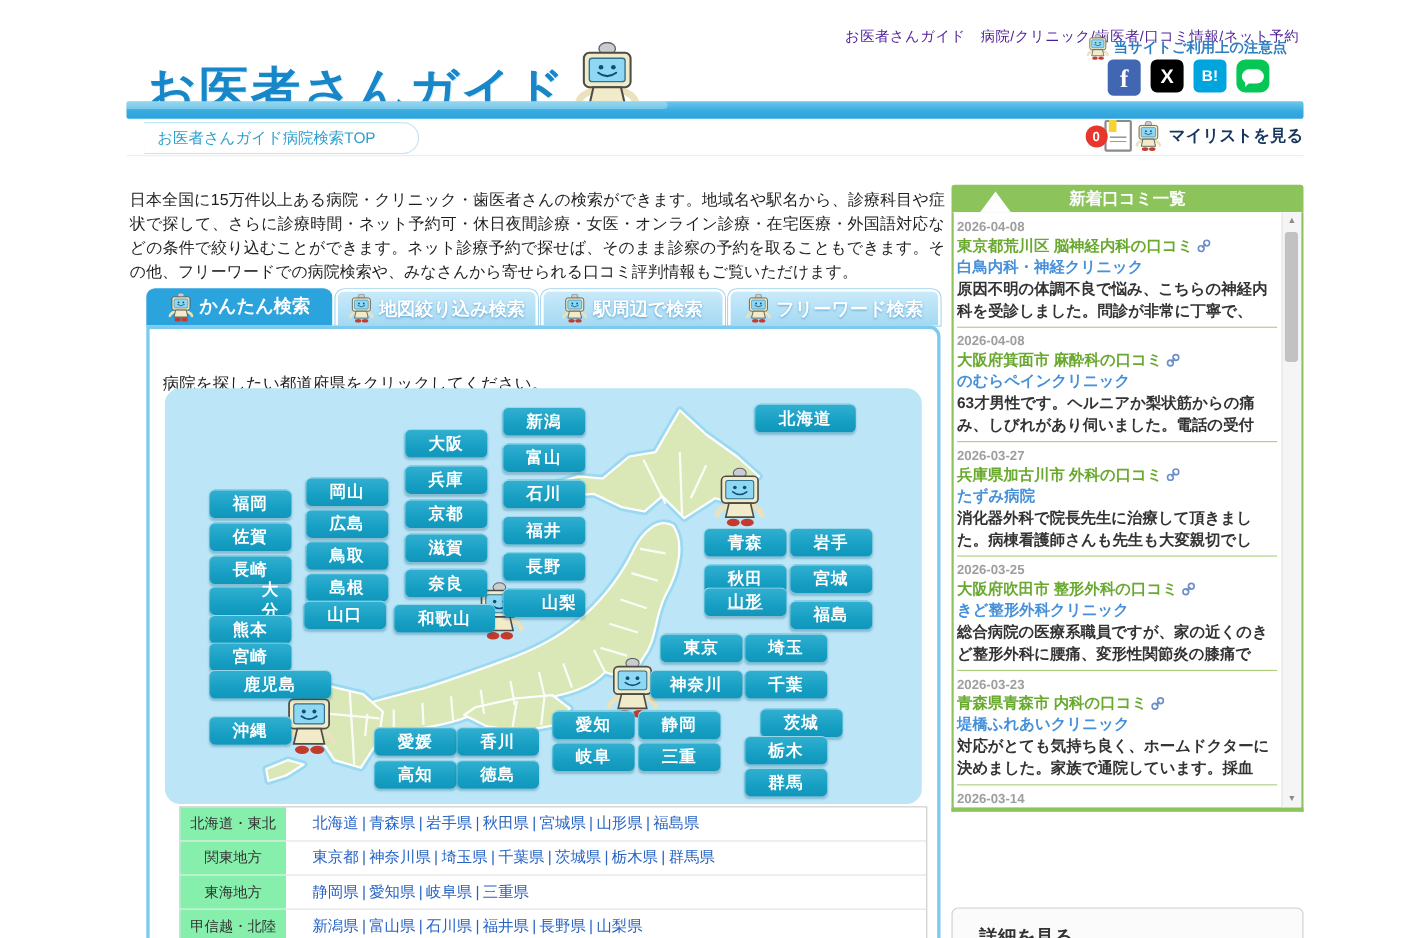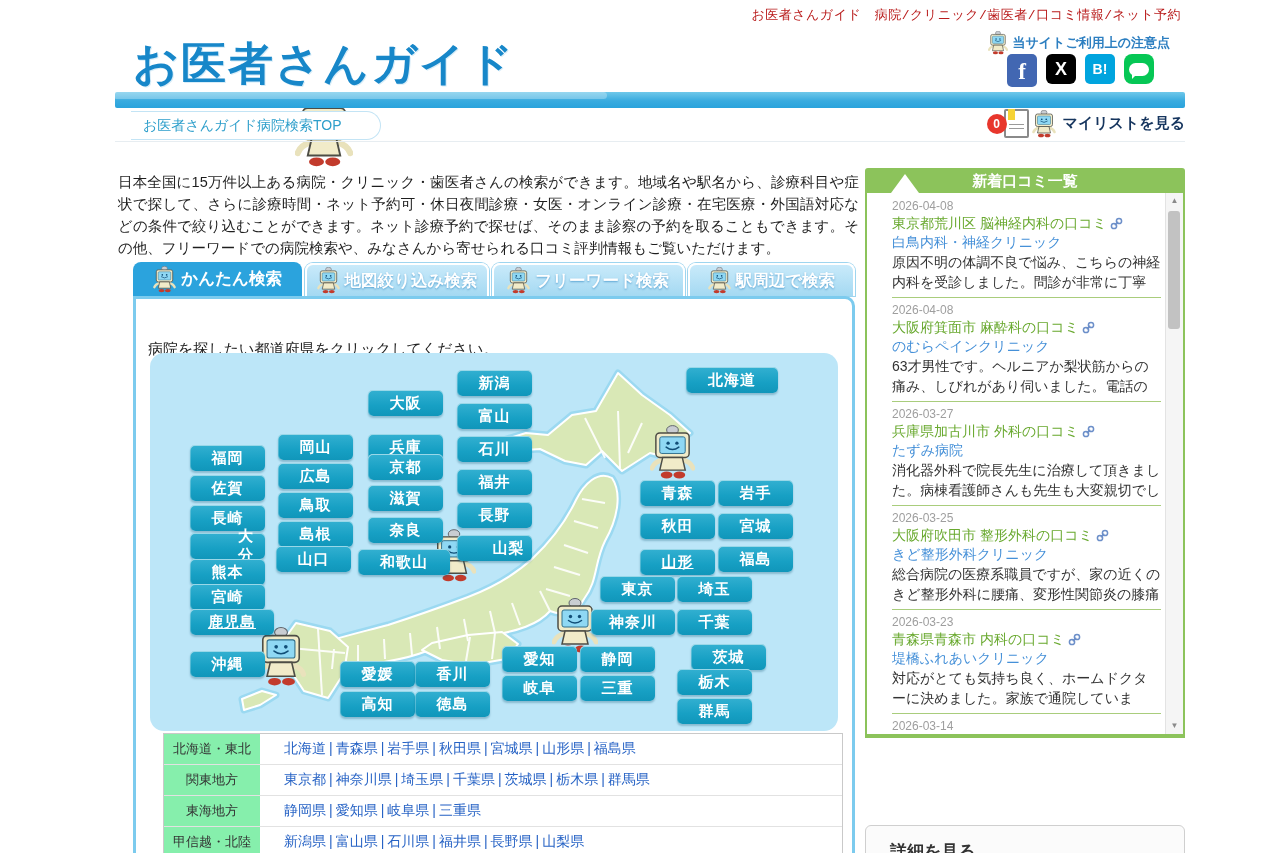--- a/index.html
+++ b/index.html
@@ -1,34 +1,34 @@
 <!DOCTYPE html>
 <html><head>
 <meta charset="utf-8">
 <style>
   html,body{margin:0;padding:0;}
   .page{position:relative;width:1280px;height:853px;background:#fff;overflow:hidden;
         font-family:"Liberation Sans","DejaVu Sans",sans-serif;}
   a{text-decoration:none;cursor:pointer;}
 
   
-  .tagline{position:absolute;top:6px;right:99px;font-size:13px;color:#b91c1c;letter-spacing:.5px;font-family:Liberation Mono, monospace;}
+  .tagline{position:absolute;top:24px;right:99px;font-size:13px;color:#4c1d95;letter-spacing:.5px;}
   .notice-link{position:absolute;top:31px;right:110px;font-size:13px;font-weight:bold;color:#2d7fc1;
                display:flex;align-items:center;gap:4px;}
   .social{position:absolute;top:54px;right:126px;display:flex;gap:9px;}
   .sbtn{width:30px;height:30px;display:flex;align-items:center;justify-content:center;color:#fff;font-weight:bold;}
   .sbtn.fb{background:#4267B2;border-radius:5px;font-family:"Liberation Serif",serif;font-size:23px;padding-top:3px;}
   .sbtn.x{background:#000;border-radius:6px;font-size:18px;font-weight:900;}
   .sbtn.hb{background:#00A4DE;border-radius:5px;font-size:14px;}
   .sbtn.line{background:#06C755;border-radius:8px;position:relative;}
   .line-bubble{width:20px;height:13px;background:#fff;border-radius:7px;position:relative;}
   .line-bubble::after{content:"";position:absolute;left:3px;bottom:-3px;border:3px solid transparent;border-top-color:#fff;border-left-color:#fff;}
 
   
-  .logo{position:absolute;left:133px;top:38px;display:flex;align-items:center;gap:8px;flex-direction:column;}
+  .logo{position:absolute;left:133px;top:38px;display:flex;align-items:flex-end;gap:8px;}
   .logo-text{font-size:45px;font-weight:900;color:#1787C9;letter-spacing:2px;line-height:52px;
              text-shadow:1px 1px 0 #d8edf8;}
   .blue-bar{position:absolute;left:115px;top:92px;width:1070px;height:16px;border-radius:2px;
             background:linear-gradient(180deg,#6fc8ea 0%,#39abdf 55%,#2aa3dc 100%);}
   .blue-bar::before{content:"";position:absolute;left:0;top:0;width:46%;height:7px;background:rgba(255,255,255,.28);border-radius:0 7px 7px 2px;}
 
   
   .crumb-row-line{position:absolute;left:115px;top:141px;width:1070px;height:1px;background:#e7edf1;}
   .breadcrumb{position:absolute;left:131px;top:111px;height:27px;line-height:27px;padding:0 38px 0 12px;
               border:1px solid #c3e4f5;border-left:none;border-radius:0 15px 15px 0;font-size:14px;color:#2e9fcb;background:#fff;}
@@ -81,21 +81,21 @@
   .region-links a + a::before{content:"|";margin:0 3px;color:#2763c5;}
 
   
   .reviews{position:absolute;left:865px;top:168px;width:320px;}
   .reviews-header{position:relative;height:25px;line-height:25px;background:#8cc35b;border-radius:3px 3px 0 0;
                   color:#fff;font-weight:bold;font-size:15px;text-align:center;}
   .reviews-notch{position:absolute;left:26px;bottom:0;width:0;height:0;
                  border-left:14px solid transparent;border-right:14px solid transparent;border-bottom:19px solid #fff;}
   .reviews-body{box-sizing:border-box;height:545px;background:#fff;border:2px solid #8cc35b;border-top:none;
                 border-bottom-width:4px;position:relative;overflow:hidden;}
-  .review-list{position:absolute;left:25px;right:22px;top:1px;}
+  .review-list{position:absolute;left:3px;right:22px;top:1px;font-weight:bold;}
   .review-item{padding:4px 0 5px;border-bottom:1px solid #a9cd7c;}
   .r-date{color:#9e9e9e;font-size:12px;line-height:16px;}
   .r-cat-row{display:flex;align-items:center;gap:3px;}
   .r-cat{color:#69a92f;font-size:14px;line-height:19px;}
   .r-hosp{display:block;color:#4590d8;font-size:14px;line-height:19px;}
   .r-text{color:#333;font-size:14px;line-height:20px;max-height:40px;overflow:hidden;}
   .scrollbar{position:absolute;top:0;right:0;bottom:0;width:17px;background:#f5f5f5;border-left:1px solid #e3e3e3;}
   .sb-arrow{position:absolute;left:0;width:17px;height:16px;color:#8a8a8a;font-size:8px;text-align:center;line-height:16px;}
   .sb-up{top:0;} .sb-down{bottom:0;}
   .sb-thumb{position:absolute;left:2px;top:18px;width:12px;height:118px;background:#c2c2c2;border-radius:3px;}
@@ -176,31 +176,31 @@
           <use href="#mascot-def"></use>
         </svg>
       <span>かんたん検索</span>
     </div>
     <div class="tab tab2 inactive">
       <svg class="mascot" viewBox="0 0 46 56" width="23" height="27">
           <use href="#mascot-def"></use>
         </svg>
       <span>地図絞り込み検索</span>
     </div>
+    <div class="tab tab3 inactive">
+      <svg class="mascot" viewBox="0 0 46 56" width="23" height="27">
+          <use href="#mascot-def"></use>
+        </svg>
+      <span>駅周辺で検索</span>
+    </div>
     <div class="tab tab4 inactive">
       <svg class="mascot" viewBox="0 0 46 56" width="23" height="27">
           <use href="#mascot-def"></use>
         </svg>
       <span>フリーワード検索</span>
-    </div>
-    <div class="tab tab3 inactive">
-      <svg class="mascot" viewBox="0 0 46 56" width="23" height="27">
-          <use href="#mascot-def"></use>
-        </svg>
-      <span>駅周辺で検索</span>
     </div>
   </div>
 
   <div class="content-box">
     <div class="instruction">病院を探したい都道府県をクリックしてください。</div>
 
     <div class="mapbox">
       <svg class="map-svg" width="688" height="378" viewBox="0 0 688 378">
         <g stroke="#9bd9f1" stroke-width="7" fill="none" stroke-linejoin="round">
           <path d="M468,20 L492,42 L520,62 L540,80 L520,90 L532,108 L500,100 L472,118 L452,98 L436,112 L415,108 L390,96 L362,98 L350,88 L376,80 L398,82 L422,62 L446,58 Z"></path>
@@ -256,43 +256,43 @@
 
       <div class="pref-layer">
         <a href="#" class="pref-btn" style="left: 536px; top: 14px; width: 92px;">北海道</a>
           <a href="#" class="pref-btn" style="left: 307px; top: 17px;">新潟</a>
           <a href="#" class="pref-btn" style="left: 307px; top: 50px;">富山</a>
           <a href="#" class="pref-btn" style="left: 307px; top: 83px;">石川</a>
           <a href="#" class="pref-btn" style="left: 307px; top: 116px;">福井</a>
           <a href="#" class="pref-btn" style="left: 307px; top: 149px;">長野</a>
           <a href="#" class="pref-btn" style="left: 307px; top: 182px; padding-left: 28px;">山梨</a>
           <a href="#" class="pref-btn" style="left: 218px; top: 37px;">大阪</a>
-          <a href="#" class="pref-btn" style="left: 218px; top: 81px;">兵庫</a>
+          <a href="#" class="pref-btn" style="left: 218px; top: 70px;">兵庫</a>
           <a href="#" class="pref-btn" style="left: 218px; top: 101px;">京都</a>
           <a href="#" class="pref-btn" style="left: 218px; top: 132px;">滋賀</a>
           <a href="#" class="pref-btn" style="left: 218px; top: 164px;">奈良</a>
           <a href="#" class="pref-btn" style="left: 208px; top: 196px; width: 92px;">和歌山</a>
           <a href="#" class="pref-btn" style="left: 128px; top: 81px;">岡山</a>
           <a href="#" class="pref-btn" style="left: 128px; top: 110px;">広島</a>
           <a href="#" class="pref-btn" style="left: 128px; top: 139px;">鳥取</a>
           <a href="#" class="pref-btn" style="left: 128px; top: 168px;">島根</a>
           <a href="#" class="pref-btn" style="left: 126px; top: 193px;">山口</a>
           <a href="#" class="pref-btn" style="left: 40px; top: 92px;">福岡</a>
           <a href="#" class="pref-btn" style="left: 40px; top: 122px;">佐賀</a>
           <a href="#" class="pref-btn" style="left: 40px; top: 152px;">長崎</a>
           <a href="#" class="pref-btn" style="left: 40px; top: 180px; padding-left: 48px;">大分</a>
           <a href="#" class="pref-btn" style="left: 40px; top: 206px;">熊本</a>
           <a href="#" class="pref-btn" style="left: 40px; top: 231px;">宮崎</a>
-          <a href="#" class="pref-btn" style="left: 40px; top: 256px; width: 84px; text-decoration: underline;">鹿児島</a>
+          <a href="#" class="pref-btn" style="left: 40px; top: 256px; width: 111px;">鹿児島</a>
           <a href="#" class="pref-btn" style="left: 40px; top: 298px;">沖縄</a>
           <a href="#" class="pref-btn" style="left: 490px; top: 127px;">青森</a>
           <a href="#" class="pref-btn" style="left: 568px; top: 127px;">岩手</a>
           <a href="#" class="pref-btn" style="left: 490px; top: 160px;">秋田</a>
           <a href="#" class="pref-btn" style="left: 568px; top: 160px;">宮城</a>
-          <a href="#" class="pref-btn" style="left: 490px; top: 196px; text-decoration: underline;">山形</a>
+          <a href="#" class="pref-btn" style="left: 490px; top: 181px; text-decoration: underline;">山形</a>
           <a href="#" class="pref-btn" style="left: 568px; top: 193px;">福島</a>
           <a href="#" class="pref-btn" style="left: 450px; top: 223px;">東京</a>
           <a href="#" class="pref-btn" style="left: 527px; top: 223px;">埼玉</a>
           <a href="#" class="pref-btn" style="left: 441px; top: 256px; width: 84px;">神奈川</a>
           <a href="#" class="pref-btn" style="left: 527px; top: 256px;">千葉</a>
           <a href="#" class="pref-btn" style="left: 527px; top: 291px; margin-left: 14px;">茨城</a>
           <a href="#" class="pref-btn" style="left: 527px; top: 316px;">栃木</a>
           <a href="#" class="pref-btn" style="left: 527px; top: 345px;">群馬</a>
           <a href="#" class="pref-btn" style="left: 352px; top: 293px;">愛知</a>
           <a href="#" class="pref-btn" style="left: 430px; top: 293px;">静岡</a>

